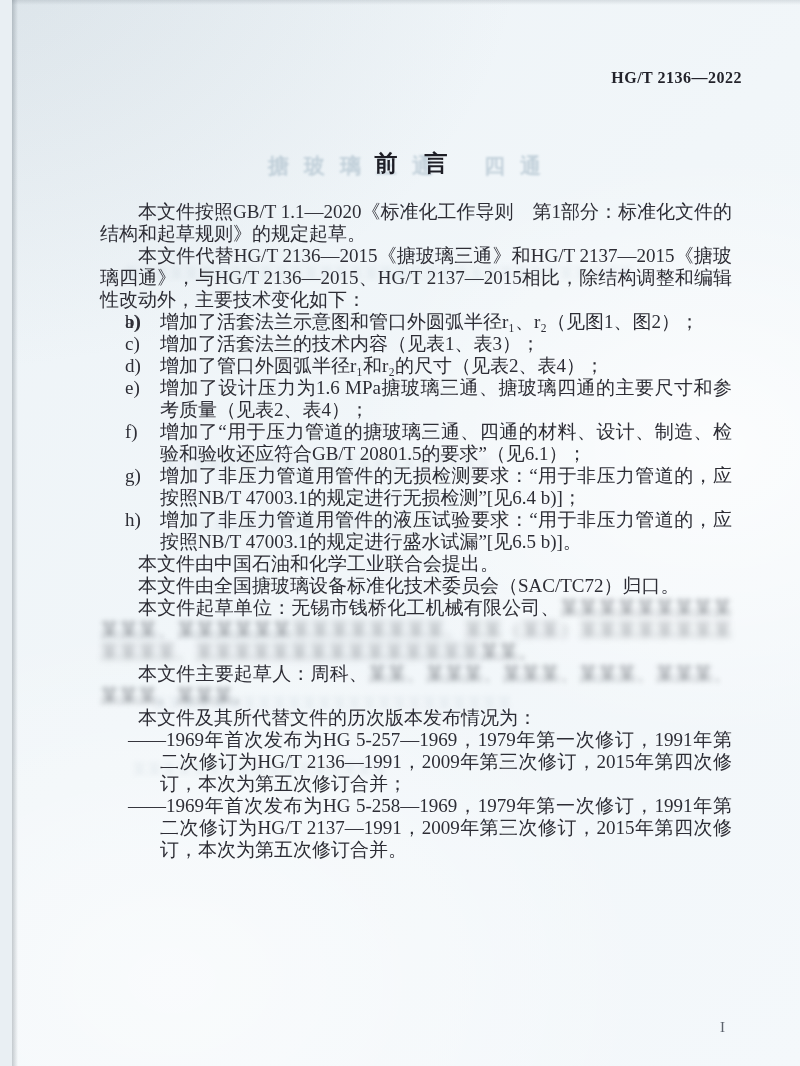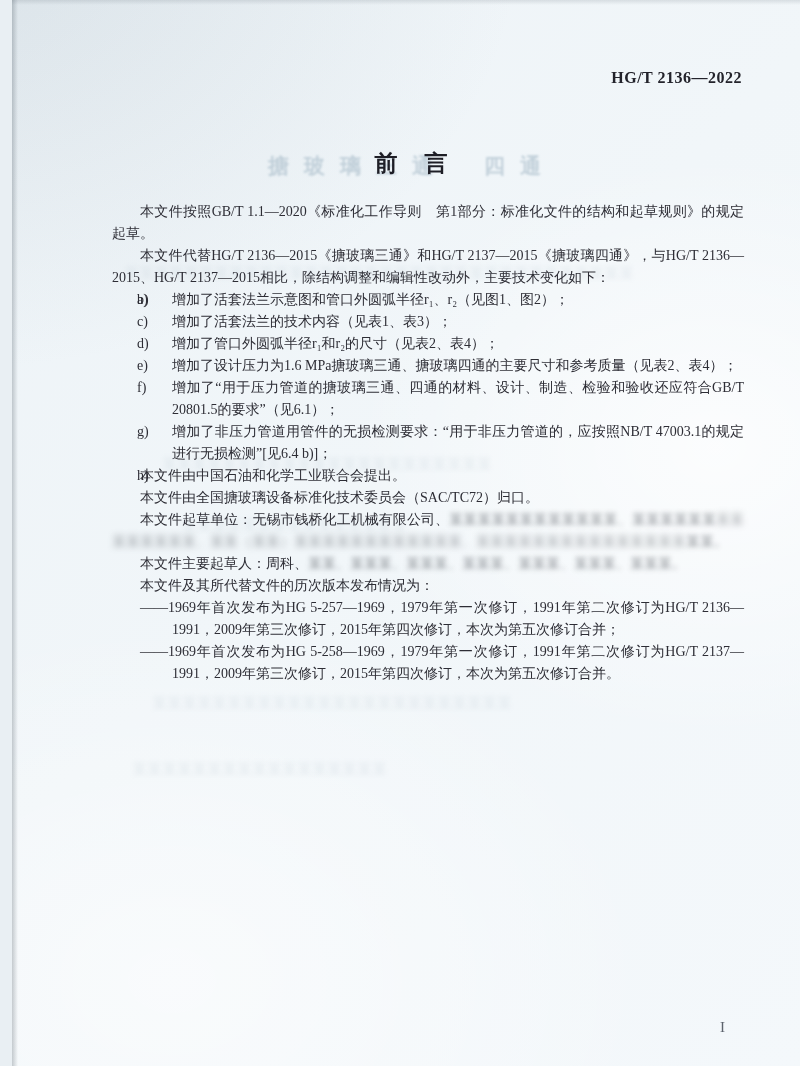--- a/index.html
+++ b/index.html
@@ -33,22 +33,22 @@
   .ghost-title{
     position:absolute;top:4px;left:0;width:100%;text-align:center;
     font-size:21px;font-weight:bold;letter-spacing:15px;
     color:#9db3c2;opacity:.55;filter:blur(1.3px);
   }
   .fw-title{
     position:relative;font-size:23px;font-weight:bold;letter-spacing:2px;color:#1e1e26;
   }
 
   .content{
-    position:absolute;left:100px;top:201px;width:632px;
-    font-size:14px;line-height:22px;text-align:justify;
+    position:absolute;left:88px;top:201px;width:632px;
+    font-size:19px;line-height:22px;text-align:justify;
   }
   .content p{margin:0;}
   .ind{text-indent:2em;}
   .chg{position:relative;padding-left:60px;}
   .chg .lbl{position:absolute;left:25px;top:0;}
   .hist{padding-left:60px;text-indent:-32px;}
 
   .redact{
     color:#4a4f56;
     filter:blur(2.6px);
@@ -118,20 +118,21 @@
     <p class="chg">
       <span class="lbl">f)</span>
       <span>增加了“用于压力管道的搪玻璃三通、四通的材料、设计、制造、检验和验收还应符合GB/T 20801.5的要求”（见6.1）；</span>
     </p>
     <p class="chg">
       <span class="lbl">g)</span>
       <span>增加了非压力管道用管件的无损检测要求：“用于非压力管道的，应按照NB/T 47003.1的规定进行无损检测”[见6.4 b)]；</span>
     </p>
     <p class="chg">
       <span class="lbl">h)</span>
+      <span>增加了非压力管道用管件的液压试验要求：“用于非压力管道的，应按照NB/T 47003.1的规定进行盛水试漏”[见6.5 b)]。</span>
     </p>
 
     <p class="ind">本文件由中国石油和化学工业联合会提出。</p>
     <p class="ind">本文件由全国搪玻璃设备标准化技术委员会（SAC/TC72）归口。</p>
 
     <p class="ind">
       <span>本文件起草单位：无锡市钱桥化工机械有限公司、</span><span class="redact">某某某某某某某某某某某某、某某某某某某</span><span class="redact redact-soft">某某某某某某某某、某某（某某）某某某某某某某某某某某某、某某某某某某某某某某某某某某某</span><span class="redact">某某。</span>
     </p>
 
     <p class="ind">

